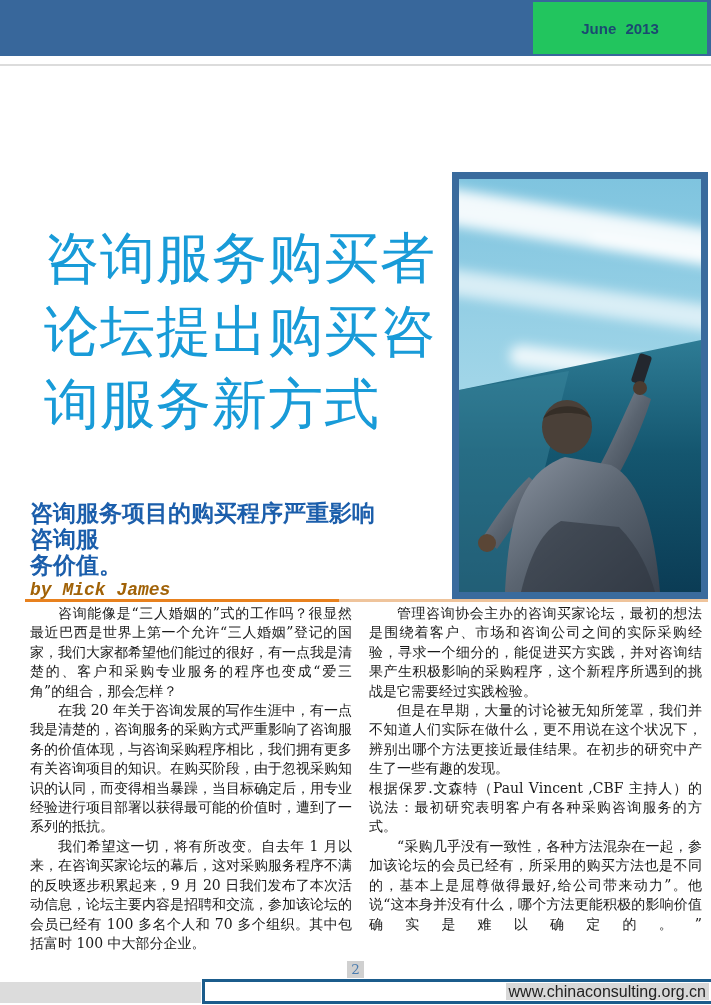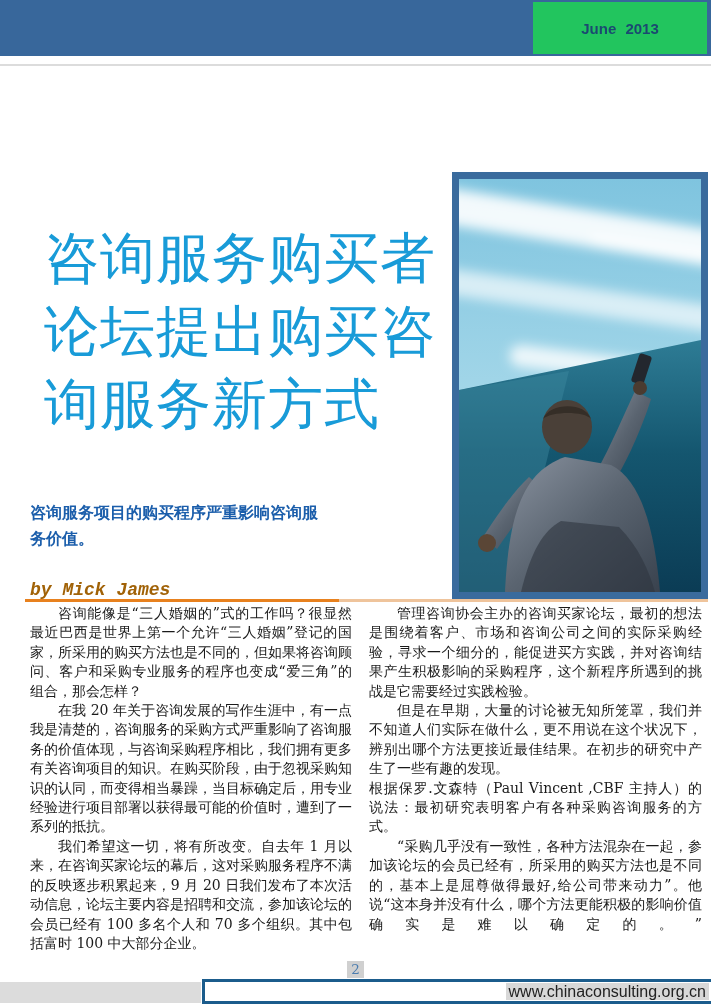--- a/index.html
+++ b/index.html
@@ -21,21 +21,21 @@
   .big-title{position:absolute;left:44px;top:222px;color:#189BD8;
              font-size:55px;line-height:73px;letter-spacing:1px;font-weight:500;}
 
   
   .photo{position:absolute;left:452px;top:172px;width:256px;height:427px;
          border:7px solid #3A6B9D;box-sizing:border-box;background:#9fd2e6;}
   .photo svg{display:block;}
 
   
   .subtitle{position:absolute;left:30px;top:500px;width:345px;color:#1B5EAB;
-            font-weight:bold;font-size:16px;line-height:26px;}
+            font-weight:bold;font-size:23px;line-height:26px;}
   .byline{position:absolute;left:30px;top:580px;color:#a16207;
           font-family:"Liberation Mono",monospace;font-style:italic;font-weight:bold;
           font-size:18px;}
   .orange-rule{position:absolute;left:25px;top:599px;width:683px;height:3px;
                background:linear-gradient(to right,#E8811E 0 46%,#EFC49C 46% 100%);}
 
   
   .col{position:absolute;top:604px;font-size:14px;line-height:19.4px;color:#1a1a1a;
        text-align:justify;}
   .col-left{left:30px;width:322px;}
@@ -129,21 +129,21 @@
 
   <div class="subtitle">
     <div>咨询服务项目的购买程序严重影响咨询服</div>
     <div>务价值。</div>
   </div>
 
   <div class="byline">by Mick James</div>
   <div class="orange-rule"></div>
 
   <div class="col col-left">
-    <p>咨询能像是“三人婚姻的”式的工作吗？很显然最近巴西是世界上第一个允许“三人婚姻”登记的国家，所采用的购买方法也是不同的，但如果将咨询顾问、客户和采购专业服务的程序也变成“爱三角”的组合，那会怎样？</p>
+    <p>咨询能像是“三人婚姻的”式的工作吗？很显然最近巴西是世界上第一个允许“三人婚姻”登记的国家，我们大家都希望他们能过的很好，有一点我是清楚的、客户和采购专业服务的程序也变成“爱三角”的组合，那会怎样？</p>
     <p>在我 20 年关于咨询发展的写作生涯中，有一点我是清楚的，咨询服务的采购方式严重影响了咨询服务的价值体现，与咨询采购程序相比，我们拥有更多有关咨询项目的知识。在购买阶段，由于忽视采购知识的认同，而变得相当暴躁，当目标确定后，用专业经验进行项目部署以获得最可能的价值时，遭到了一系列的抵抗。</p>
     <p>我们希望这一切，将有所改变。自去年 1 月以来，在咨询买家论坛的幕后，这对采购服务程序不满的反映逐步积累起来，9 月 20 日我们发布了本次活动信息，论坛主要内容是招聘和交流，参加该论坛的会员已经有 100 多名个人和 70 多个组织。其中包括富时 100 中大部分企业。</p>
   </div>
   <div class="col col-right">
     <p>管理咨询协会主办的咨询买家论坛，最初的想法是围绕着客户、市场和咨询公司之间的实际采购经验，寻求一个细分的，能促进买方实践，并对咨询结果产生积极影响的采购程序，这个新程序所遇到的挑战是它需要经过实践检验。</p>
     <p>但是在早期，大量的讨论被无知所笼罩，我们并不知道人们实际在做什么，更不用说在这个状况下，辨别出哪个方法更接近最佳结果。在初步的研究中产生了一些有趣的发现。</p>
     <p class="no-indent">根据保罗.文森特（Paul Vincent ,CBF 主持人）的说法：最初研究表明客户有各种采购咨询服务的方式。</p>
     <p class="justify-last">“采购几乎没有一致性，各种方法混杂在一起，参加该论坛的会员已经有，所采用的购买方法也是不同的，基本上是屈尊做得最好,给公司带来动力”。他说“这本身并没有什么，哪个方法更能积极的影响价值确实是难以确定的。”</p>
   </div>
 

